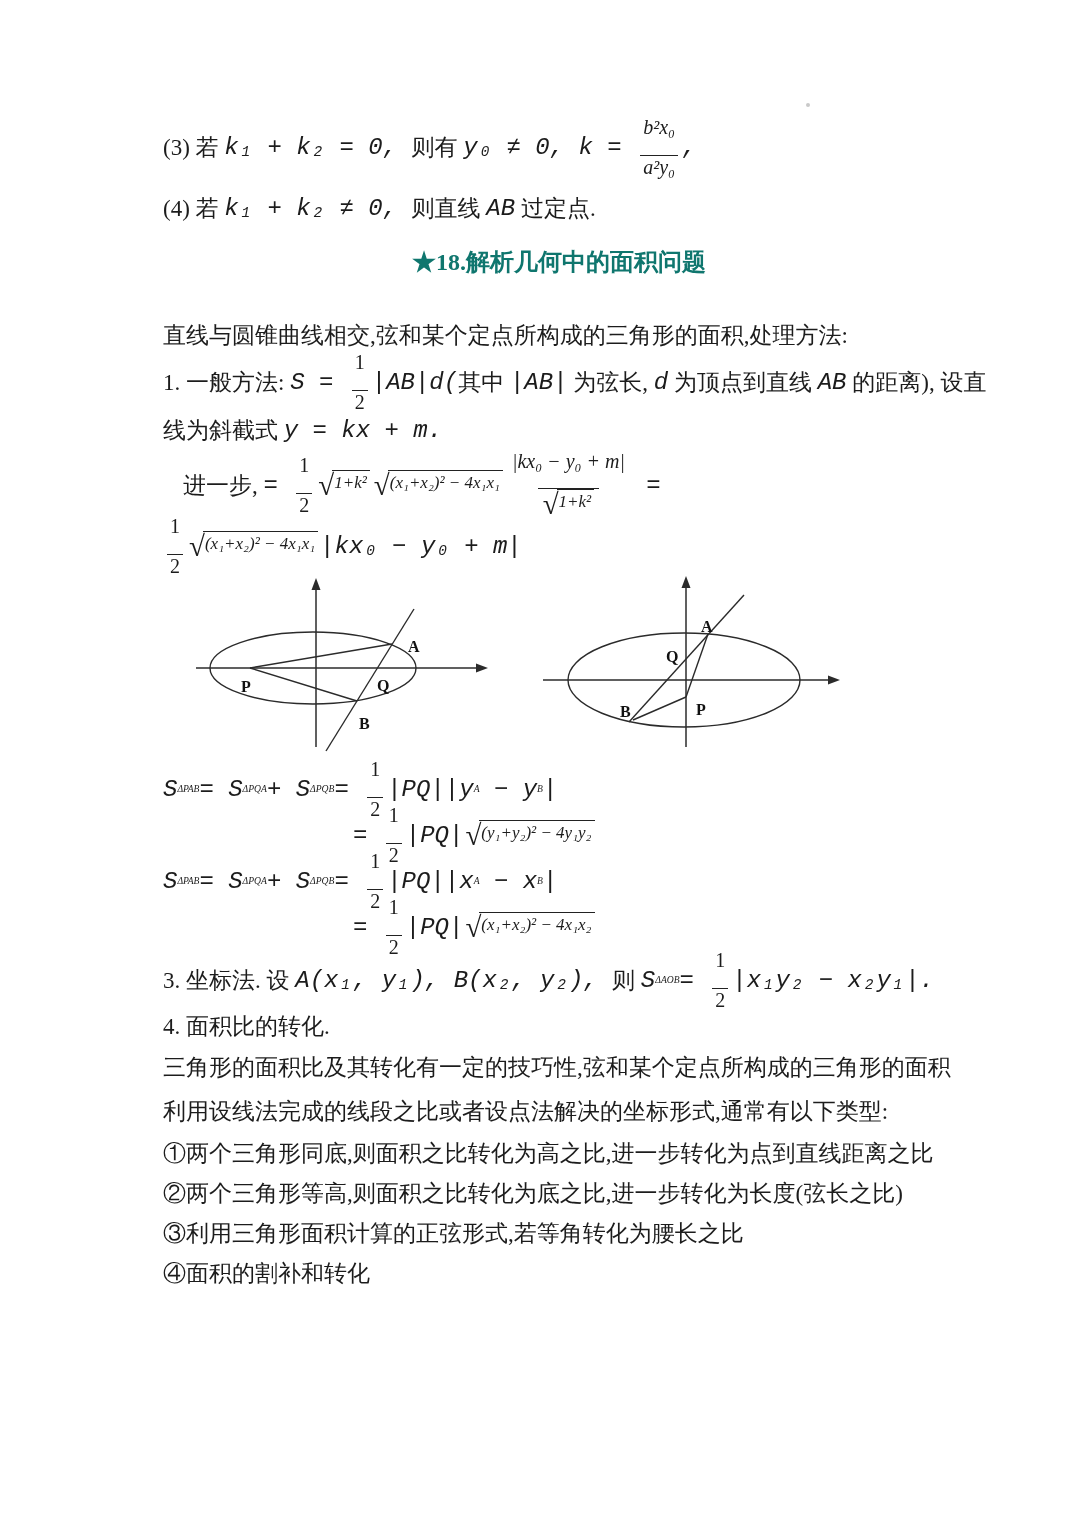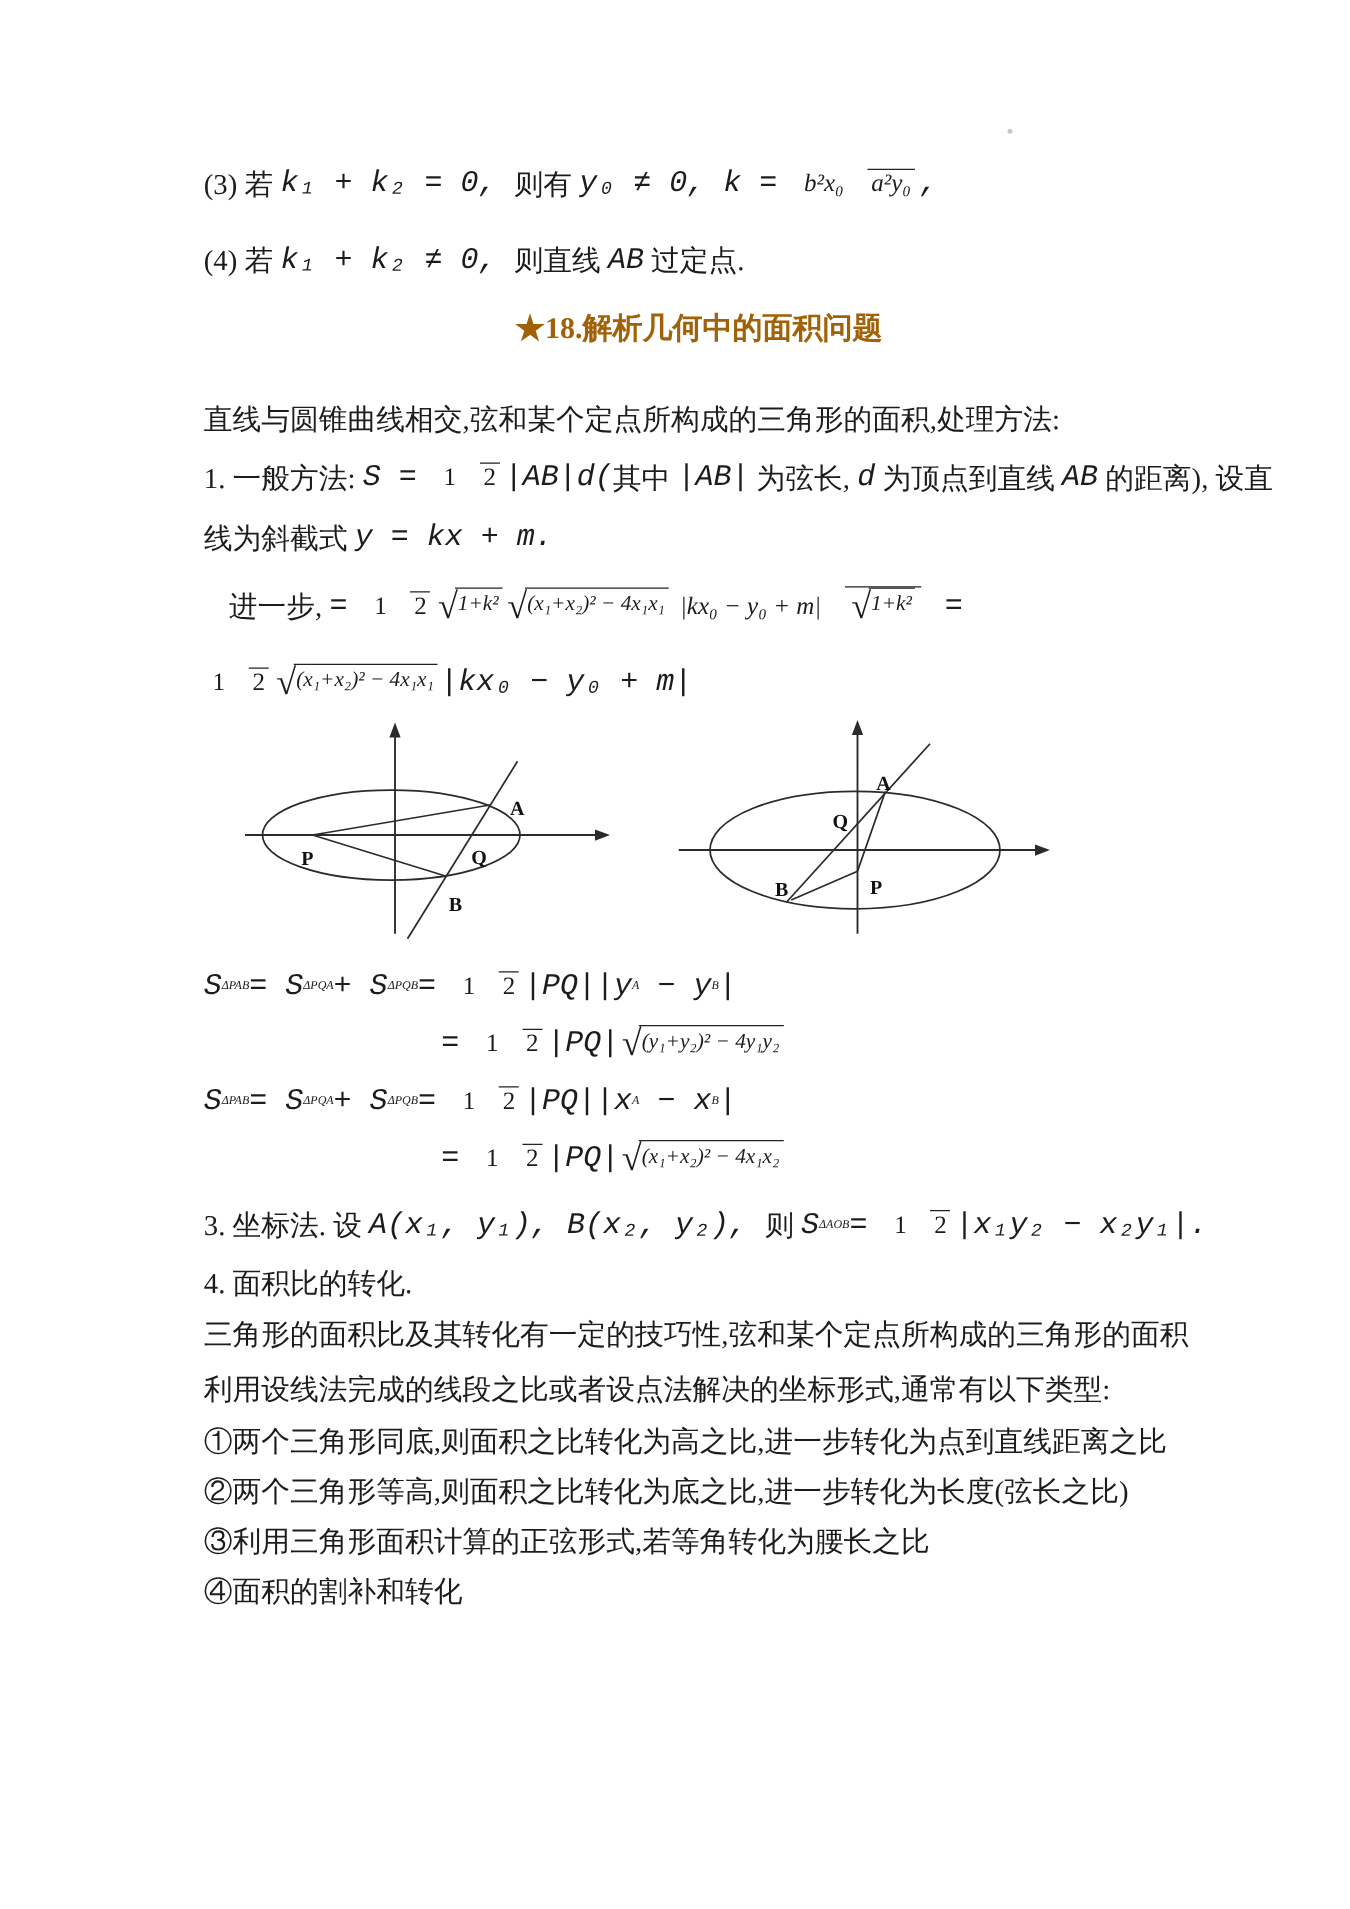--- a/index.html
+++ b/index.html
@@ -5,33 +5,33 @@
   html,body{margin:0;padding:0;background:#ffffff;}
   .page{position:relative;width:1080px;height:1527px;background:#ffffff;overflow:hidden;
         color:#1c1c1c;font-family:"Liberation Serif","DejaVu Serif",serif;}
   .stray-dot{position:absolute;left:806px;top:103px;width:4px;height:4px;border-radius:50%;background:#c9c9c9;}
   .content{position:absolute;left:163px;top:112px;width:792px;}
   .row{display:flex;align-items:center;flex-wrap:nowrap;}
   .tline{font-size:23px;white-space:pre;}
   .c{font-size:23px;white-space:pre;}
   .m{font-size:24px;font-style:italic;white-space:pre;font-family:Liberation Mono, monospace;}
   
-  .frac{display:inline-flex;flex-direction:row;align-items:center;margin:0 4px;line-height:1.12;gap:16px;}
+  .frac{display:inline-flex;flex-direction:column;align-items:center;margin:0 4px;line-height:1.12;gap:16px;}
   .frac .num,.frac .den{font-size:20px;padding:0 3px;font-style:italic;text-align:center;}
   .frac .den{border-top:1.6px solid #222;}
   .frac.up .num,.frac.up .den{font-style:normal;}
   
   .sqrt{display:inline-flex;align-items:flex-start;margin:0 2px;}
   .sqrt .rad{font-size:29px;line-height:1.05;font-style:normal;margin-right:-2px;}
   .sqrt .expr{border-top:1.6px solid #222;padding:2px 3px 0 2px;font-size:17px;font-style:italic;white-space:pre;}
   sub.sb{font-size:60%;line-height:1;font-style:italic;}
   
   .r-l3{height:70px;}
   .r-l4{margin-top:6px;height:40px;}
-  .heading{margin-top:18px;height:30px;text-align:center;font-weight:bold;font-size:24px;color:#a16207;}
+  .heading{margin-top:18px;height:30px;text-align:center;font-weight:bold;font-size:24px;color:#0f766e;}
   .r-intro{margin-top:40px;height:38px;}
   .r-g1{height:56px;}
   .r-g1b{height:40px;}
   .r-j1{height:70px;margin-left:20px;}
   .r-j2{height:52px;}
   .sec2{margin-top:6px;line-height:42px;}
   .figrow{position:relative;height:192px;margin-top:2px;}
   .fig1{position:absolute;left:30px;top:0;}
   .fig2{position:absolute;left:377px;top:0;}
   .r-area{height:46px;}

